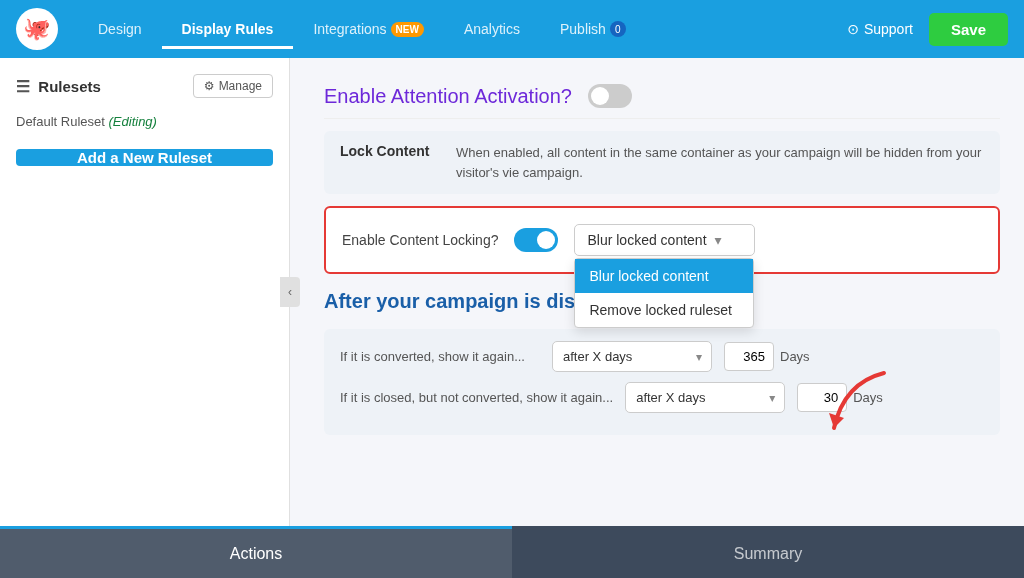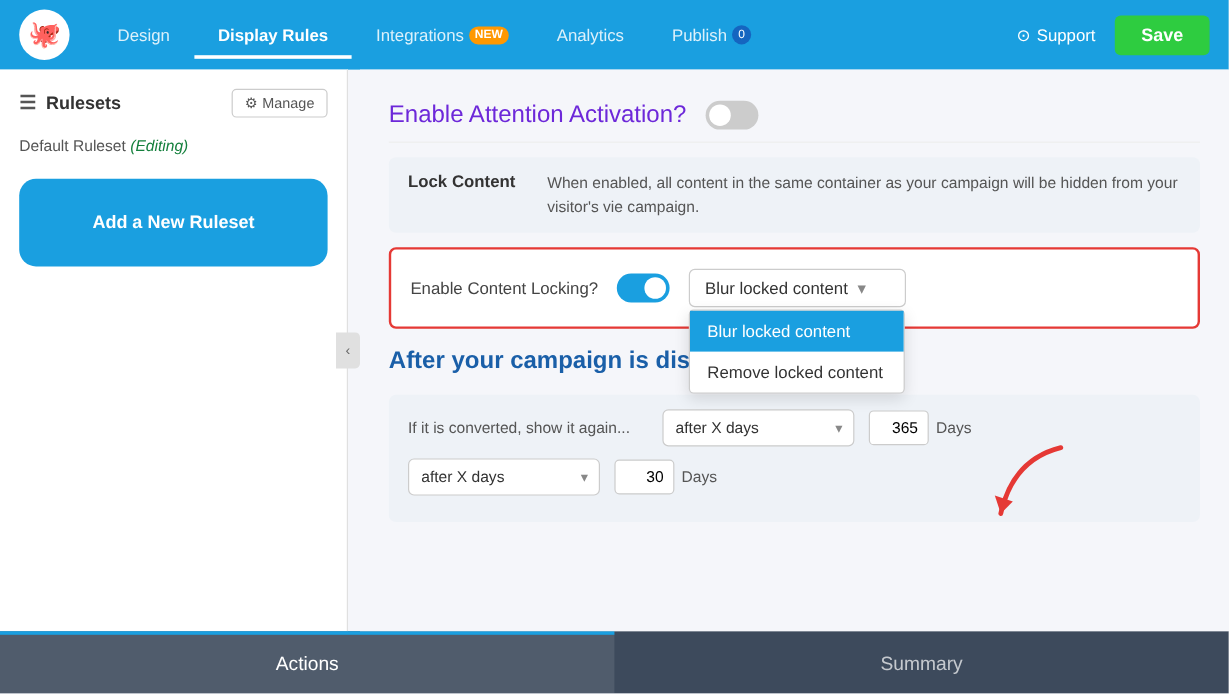--- a/index.html
+++ b/index.html
@@ -26,21 +26,21 @@
     .main-layout { display: flex; height: calc(578px - 58px - 52px); }
 
     
     .sidebar { width: 290px; background: white; border-right: 1px solid #e0e0e0; padding: 16px; flex-shrink: 0; }
     .rulesets-header { display: flex; align-items: center; justify-content: space-between; margin-bottom: 12px; }
     .rulesets-title { display: flex; align-items: center; gap: 8px; font-weight: 600; font-size: 15px; color: #333; }
     .rulesets-icon { font-size: 16px; color: #555; }
     .manage-btn { background: white; border: 1px solid #ccc; border-radius: 4px; padding: 4px 10px; font-size: 12px; color: #555; cursor: pointer; display: flex; align-items: center; gap: 4px; }
     .default-ruleset { font-size: 13px; color: #555; margin-bottom: 16px; padding: 4px 0; }
     .editing-label { font-style: italic; color: #15803d; }
-    .add-ruleset-btn { background: #1a9fe0; color: white; border: none; border-radius: 14px; padding: 28px; width: 100%; font-size: 15px; font-weight: 600; cursor: pointer; }
+    .add-ruleset-btn { background: #1a9fe0; color: white; border: none; border-radius: 4px; padding: 0; width: 100%; font-size: 15px; font-weight: 600; cursor: pointer; }
 
     
     .collapse-btn { position: absolute; left: 278px; top: 290px; width: 20px; height: 30px; background: #e0e0e0; border-radius: 0 4px 4px 0; display: flex; align-items: center; justify-content: center; cursor: pointer; z-index: 10; color: #666; font-size: 12px; }
 
     
     .content-area { flex: 1; overflow-y: auto; padding: 0; position: relative; background: #f5f6fa; }
     .content-inner { padding: 16px 24px; }
 
     
     .info-banner { background: #e8f4fd; border: 1px solid #b3d9f5; border-radius: 6px; padding: 10px 16px; font-size: 13px; color: #555; margin-bottom: 16px; }
@@ -170,21 +170,21 @@
           <div class="toggle on">
             <div class="toggle-knob"></div>
           </div>
           <div class="dropdown-wrapper">
             <div class="dropdown-btn">
               <span>Blur locked content</span>
               <span class="caret">▾</span>
             </div>
             <div class="dropdown-menu">
               <div class="dropdown-item selected">Blur locked content</div>
-              <div class="dropdown-item">Remove locked content</div>
+              <div class="dropdown-item">Remove locked ruleset</div>
             </div>
           </div>
         </div>
       </div>
 
       <div class="after-campaign">After your campaign is displayed...</div>
 
       <div class="cookie-section">
         <div class="cookie-row">
           <span class="cookie-row-label">If it is converted, show it again...</span>
@@ -192,20 +192,21 @@
             <select class="cookie-select">
               <option>after X days</option>
             </select>
           </div>
           <div class="cookie-input-group">
             <input class="cookie-number" type="text" value="365" style="">
             <span class="days-label">Days</span>
           </div>
         </div>
         <div class="cookie-row">
+          <span class="cookie-row-label">If it is closed, but not converted, show it again...</span>
           <div class="cookie-dropdown-wrapper">
             <select class="cookie-select">
               <option>after X days</option>
             </select>
           </div>
           <div class="cookie-input-group">
             <input class="cookie-number" type="text" value="30" style="">
             <span class="days-label">Days</span>
           </div>
         </div>

